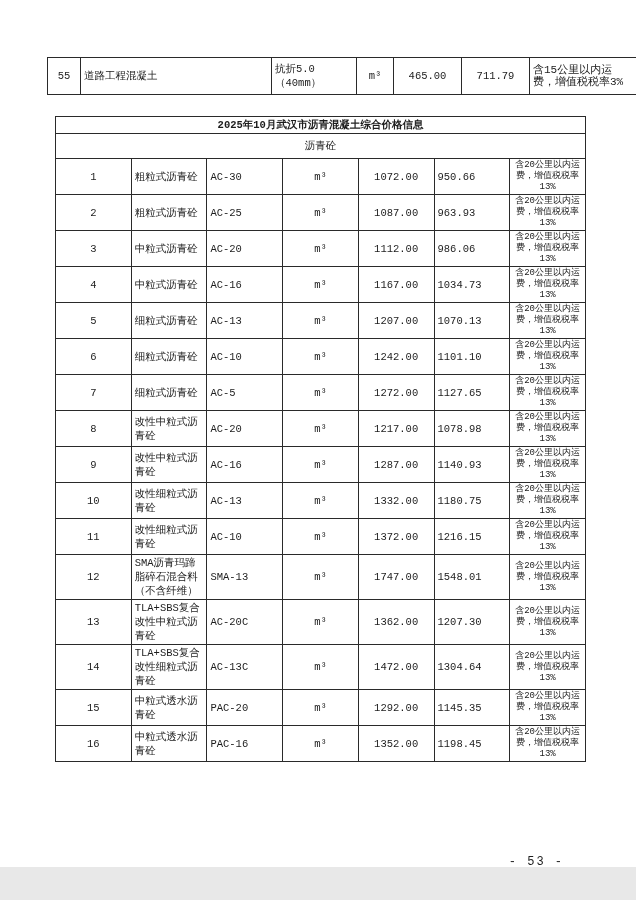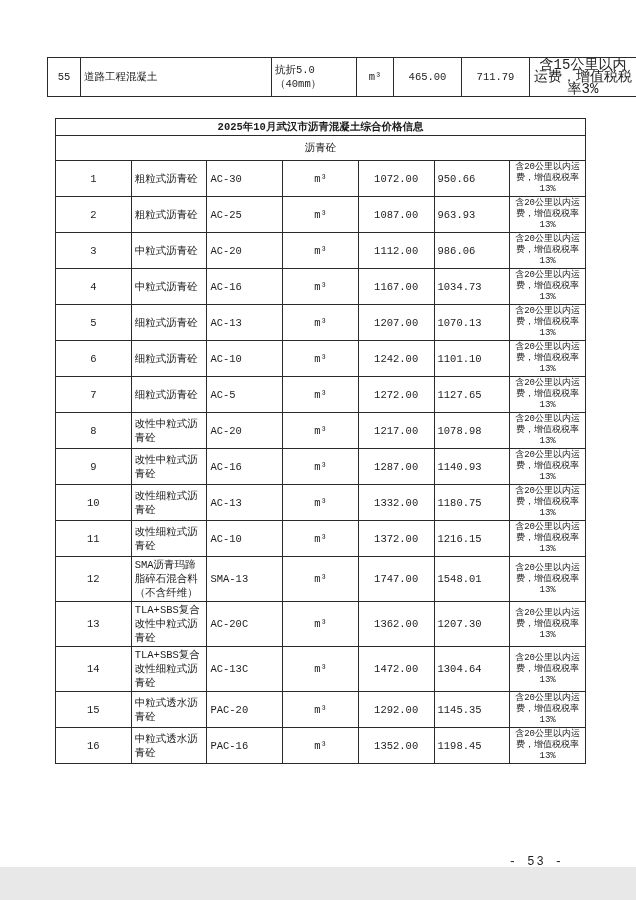--- a/index.html
+++ b/index.html
@@ -14,21 +14,21 @@
   table{border-collapse:collapse;table-layout:fixed;}
   td,th{border:1px solid #2a2a2a;overflow:hidden;}
   .top-tbl{width:540px;margin:57px 0 0 47px;font-size:10.5px;}
   .top-tbl td{height:34px;padding:1px 3px;}
   .t-c0{width:26px;text-align:center;}
   .t-c1{width:184px;text-align:left;}
   .t-c2{width:78px;text-align:left;}
   .t-c3{width:30px;text-align:center;}
   .t-c4{width:61px;text-align:center;}
   .t-c5{width:61px;text-align:center;}
-  .t-c6{width:100px;text-align:center;font-size:14px;line-height:12px;padding:1px 2px;}
+  .t-c6{width:100px;text-align:left;font-size:11px;line-height:12px;padding:1px 2px;}
 
   
   .note{
     width:556px;margin:10px 40px 0 40px;font-size:10.6px;line-height:17px;
     text-align:justify;text-indent:2em;color:#1c1c1c;
   }
   .note.second{margin-top:0;}
 
   
   .main-tbl{width:531px;margin:21px 0 0 55px;font-size:10.5px;border:1.5px solid #2a2a2a;}

